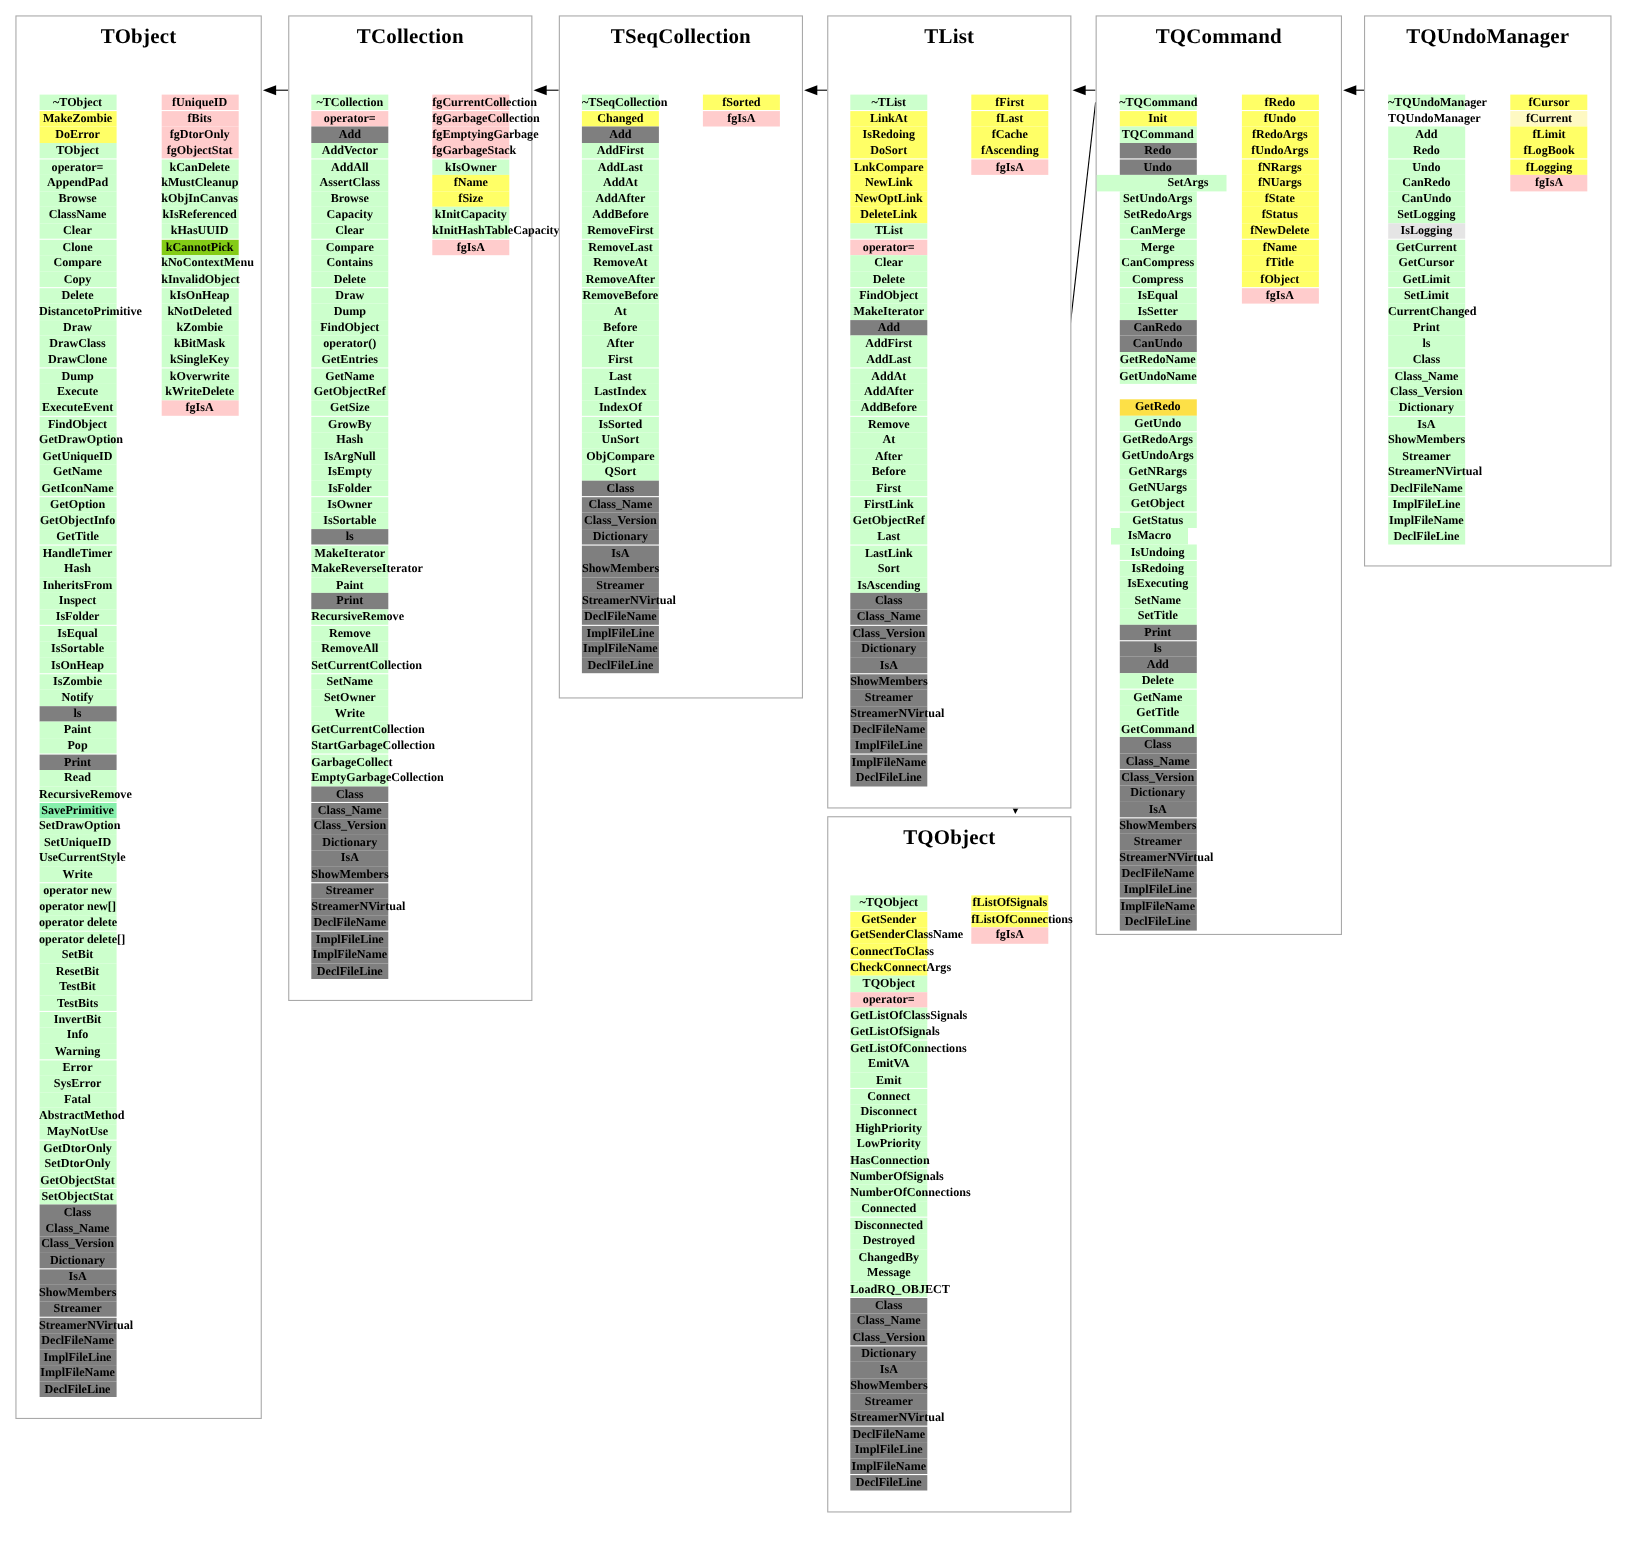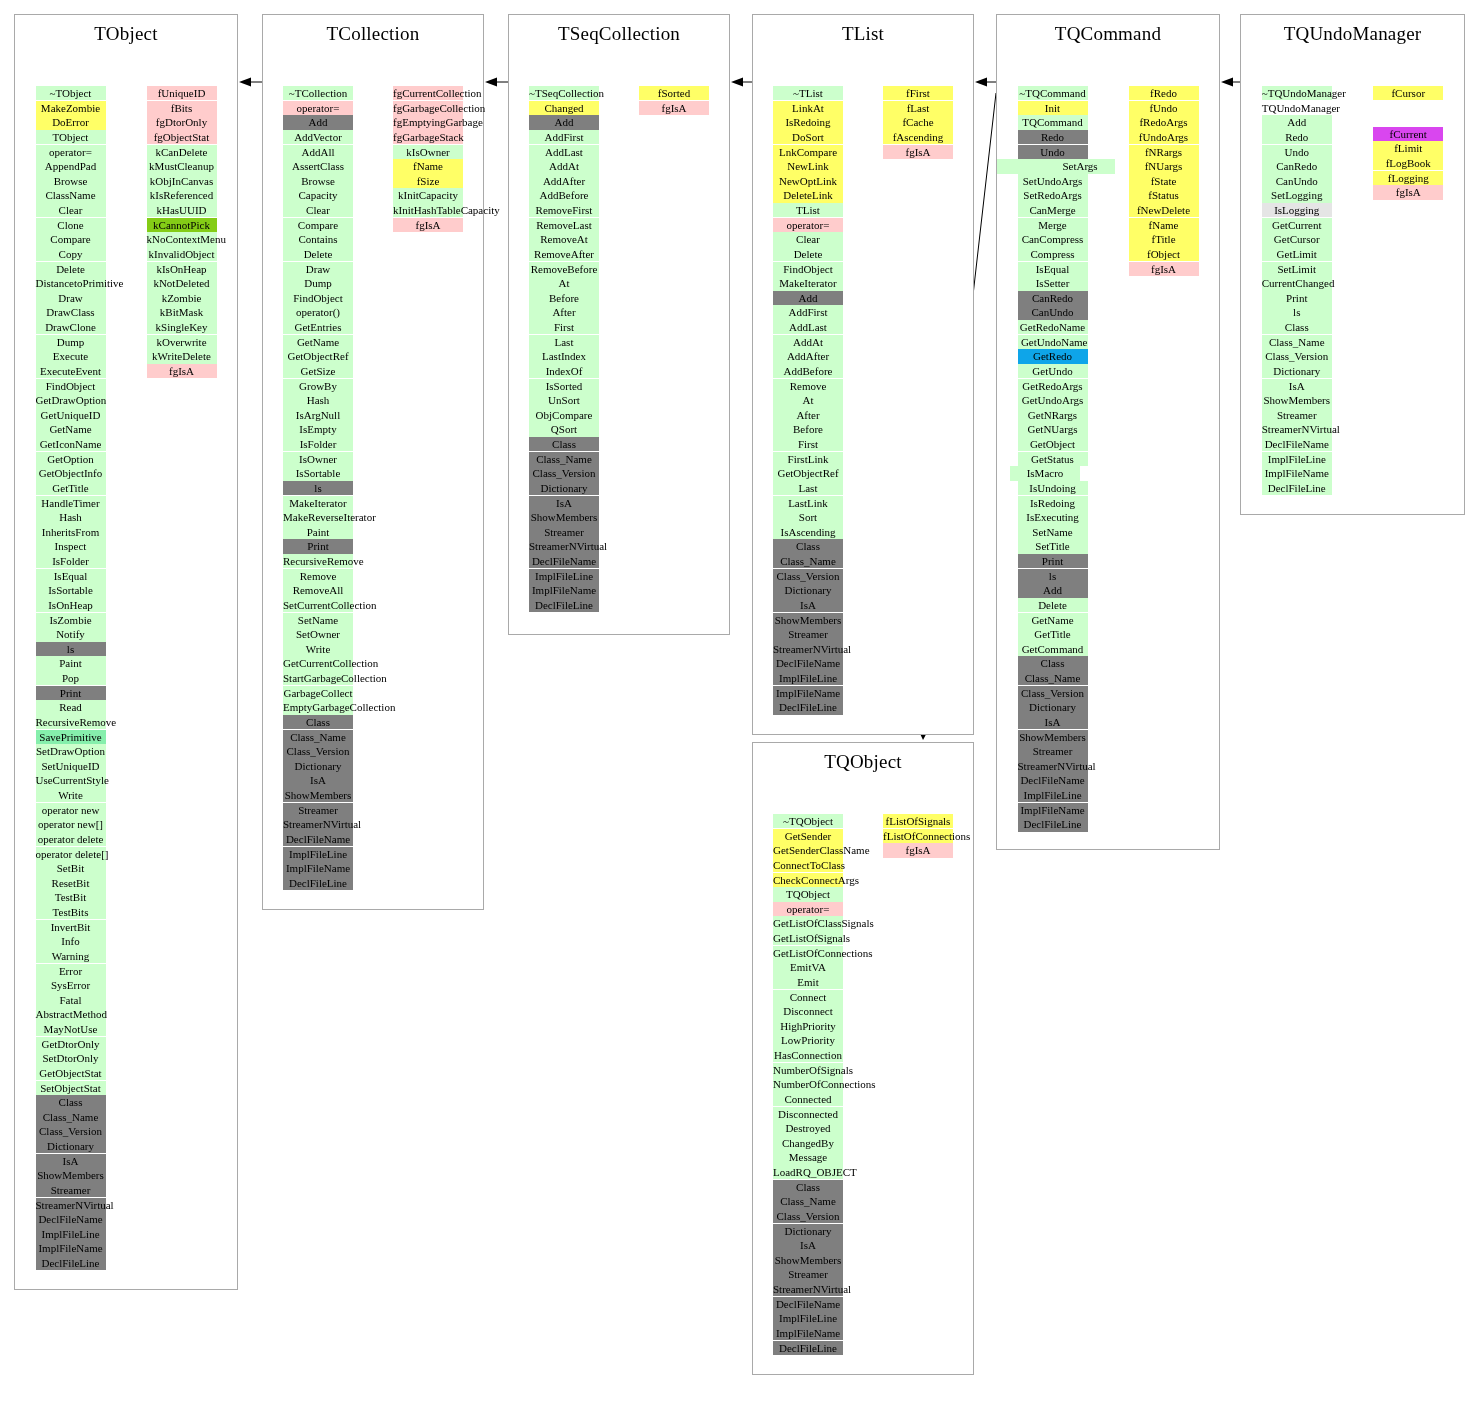--- a/index.html
+++ b/index.html
@@ -1,17 +1,17 @@
 <!DOCTYPE html>
 <html><head>
 <meta charset="utf-8">
 <style>
   html,body{margin:0;padding:0;background:#ffffff;}
   body{width:1480px;height:1403px;position:relative;font-family:"Liberation Serif",serif;color:#000;}
-  #diagram-root{position:absolute;left:0;top:0;width:1480px;height:1403px;}
+  #diagram-root{position:absolute;left:0;top:0;width:1480px;height:1403px;font-weight:bold;}
   .class-box{position:absolute;border:1px solid #a9a9a9;background:#ffffff;box-sizing:border-box;}
   .box-title{position:absolute;top:8px;left:0;right:0;text-align:center;font-size:19px;letter-spacing:.2px;}
   .cols{position:absolute;top:71px;left:0;right:0;bottom:0;}
   .methods-col{position:absolute;left:0;top:0;width:50%;}
   .members-col{position:absolute;left:50%;top:0;width:50%;}
   .row{height:14.63px;overflow:visible;}
   .cell{display:block;width:70px;margin:0 auto;text-align:center;font-size:11px;line-height:14.4px;white-space:nowrap;overflow:visible;}
   #arrow-layer{position:absolute;left:0;top:0;pointer-events:none;}
   #arrow-layer line{stroke:#000;stroke-width:1;}
   #arrow-layer polygon{fill:#000;}
@@ -890,21 +890,21 @@
           <div class="row">
             <span class="cell" style="background-color: rgb(127, 127, 127);">CanUndo</span>
           </div>
           <div class="row">
             <span class="cell" style="background-color: rgb(204, 255, 204);">GetRedoName</span>
           </div>
           <div class="row">
             <span class="cell" style="background-color: rgb(204, 255, 204); text-align: right;">GetUndoName</span>
           </div>
           <div class="row">
-            <span class="cell" style="background-color: #0ea5e9;">GetRedo</span>
+            <span class="cell" style="background-color: #fde047; margin-top: 14px;">GetRedo</span>
           </div>
           <div class="row">
             <span class="cell" style="background-color: rgb(204, 255, 204);">GetUndo</span>
           </div>
           <div class="row">
             <span class="cell" style="background-color: rgb(204, 255, 204);">GetRedoArgs</span>
           </div>
           <div class="row">
             <span class="cell" style="background-color: rgb(204, 255, 204);">GetUndoArgs</span>
           </div>
@@ -1126,21 +1126,21 @@
           </div>
           <div class="row">
             <span class="cell" style="background-color: rgb(204, 255, 204);">DeclFileLine</span>
           </div>
         </div>
       <div class="members-col">
           <div class="row">
             <span class="cell" style="background-color: rgb(255, 255, 102);">fCursor</span>
           </div>
           <div class="row">
-            <span class="cell" style="background-color: #d946ef; margin-top: 26px;">fCurrent</span>
+            <span class="cell" style="background-color: #fef9c3;">fCurrent</span>
           </div>
           <div class="row">
             <span class="cell" style="background-color: rgb(255, 255, 102);">fLimit</span>
           </div>
           <div class="row">
             <span class="cell" style="background-color: rgb(255, 255, 102);">fLogBook</span>
           </div>
           <div class="row">
             <span class="cell" style="background-color: rgb(255, 255, 102);">fLogging</span>
           </div>

